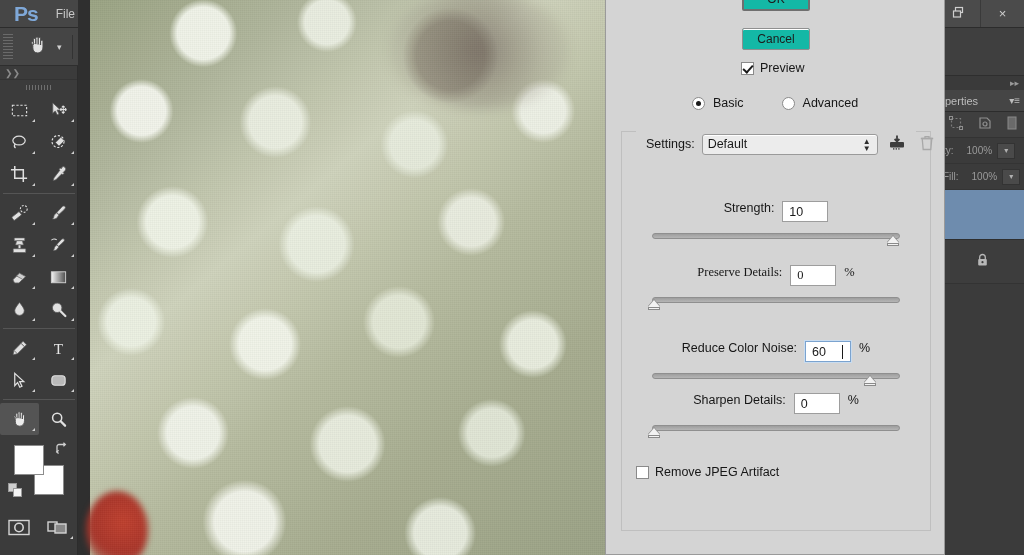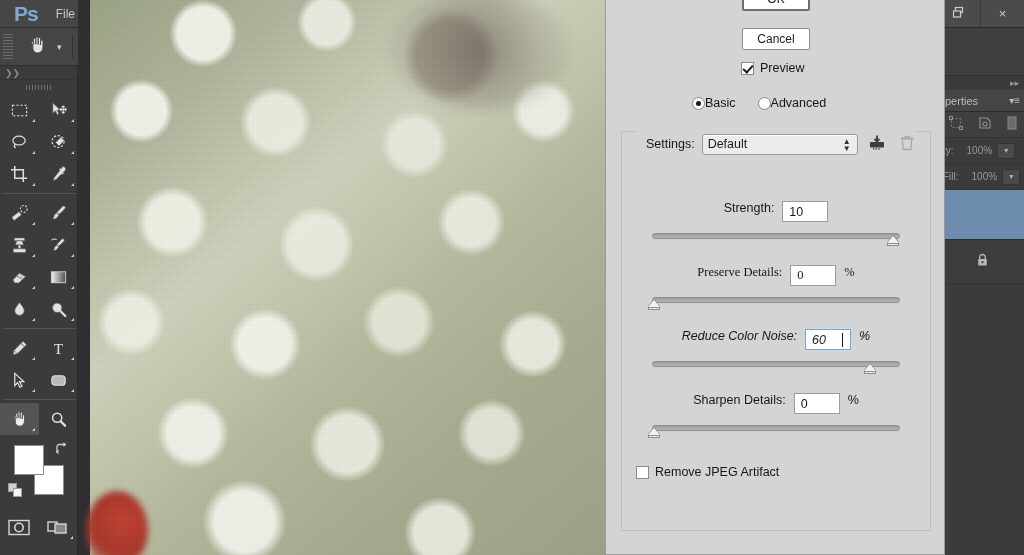--- a/index.html
+++ b/index.html
@@ -170,21 +170,21 @@
     justify-content: center; border-bottom: 1px solid #333; }
   .rp-lock { color: #b8b8b8; font-size: 12px; }
 
   
   .dialog {
     position: absolute; left: 605px; top: -50px; width: 340px; height: 605px;
     background: #d4d4d4; border: 1px solid #9a9a9a;
   }
   .dlg-inner { position: relative; width: 100%; height: 100%; }
   .btn {
-    position: absolute; width: 68px; height: 22px; background: #ffffff;
+    position: absolute; width: 68px; height: 22px; background: #14b8a6;
     border: 1px solid #8f8f8f; border-radius: 2px; font-size: 12px;
     color: #1c1c1c; display: flex; align-items: center; justify-content: center;
     box-shadow: inset 0 1px 0 #fff;
   }
   .btn-ok { left: 136px; top: 36px; border: 2px solid #6f6f6f; height: 24px; }
   .btn-cancel { left: 136px; top: 77px; }
   .chk-row {
     position: absolute; display: flex; align-items: center; gap: 6px;
     font-size: 12.5px; color: #161616;
   }
@@ -193,21 +193,21 @@
     width: 13px; height: 13px; background: #fff; border: 1px solid #8a8a8a;
     position: relative; flex: none;
   }
   .checkbox.checked::after {
     content: ""; position: absolute; left: 3px; top: 0px; width: 4px; height: 8px;
     border-right: 2px solid #1a1a1a; border-bottom: 2px solid #1a1a1a;
     transform: rotate(42deg);
   }
   .radio-row {
     position: absolute; left: 86px; top: 145px; display: flex;
-    align-items: center; gap: 0; font-size: 12.5px; color: #161616;
+    align-items: center; gap: 8px; font-size: 12.5px; color: #161616;
   }
   .radio {
     width: 13px; height: 13px; border-radius: 50%; background: #fff;
     border: 1px solid #8a8a8a; position: relative; flex: none;
   }
   .radio.on::after {
     content: ""; position: absolute; left: 3px; top: 3px; width: 5px; height: 5px;
     border-radius: 50%; background: #1a1a1a;
   }
   .radio-gap { width: 22px; }
@@ -221,21 +221,21 @@
   }
   .groupbox::before { left: 0; width: 14px; }
   .groupbox::after { right: 0; width: 14px; }
 
   .settings-row {
     position: absolute; left: 40px; top: 182px; display: flex;
     align-items: center; font-size: 12.5px; color: #161616;
   }
   .settings-label { margin-right: 7px; }
   .select {
-    width: 156px; height: 21px; background: #ececec; border: 1px solid #9a9a9a;
+    width: 176px; height: 21px; background: #ececec; border: 1px solid #9a9a9a;
     border-radius: 3px; display: flex; align-items: center; padding: 0 5px;
     font-size: 12.5px; color: #1a1a1a; position: relative;
     box-shadow: inset 0 1px 0 #fff;
   }
   .select .spin {
     position: absolute; right: 6px; top: 3px; color: #2c2c2c;
     font-size: 8px; line-height: 7px; text-align: center;
   }
   .icon-btn { width: 22px; height: 22px; margin-left: 8px;
     display: flex; align-items: center; justify-content: center; }
@@ -702,21 +702,21 @@
         </div>
         <div class="slider">
           <div class="track"></div>
           <div class="thumb" style="left:1%;">
               <i></i>
               <u></u>
             </div>
         </div>
       </div>
 
-      <div class="ctrl" style="top:378px;font-style:italic;">
+      <div class="ctrl" style="top:390px;">
         <div class="ctrl-head">
           <span class="ctrl-label">Reduce Color Noise:</span>
           <span class="num focused">
             <span>60</span>
             <i class="caret"></i>
           </span>
           <span class="pct">%</span>
         </div>
         <div class="slider">
           <div class="track"></div>

